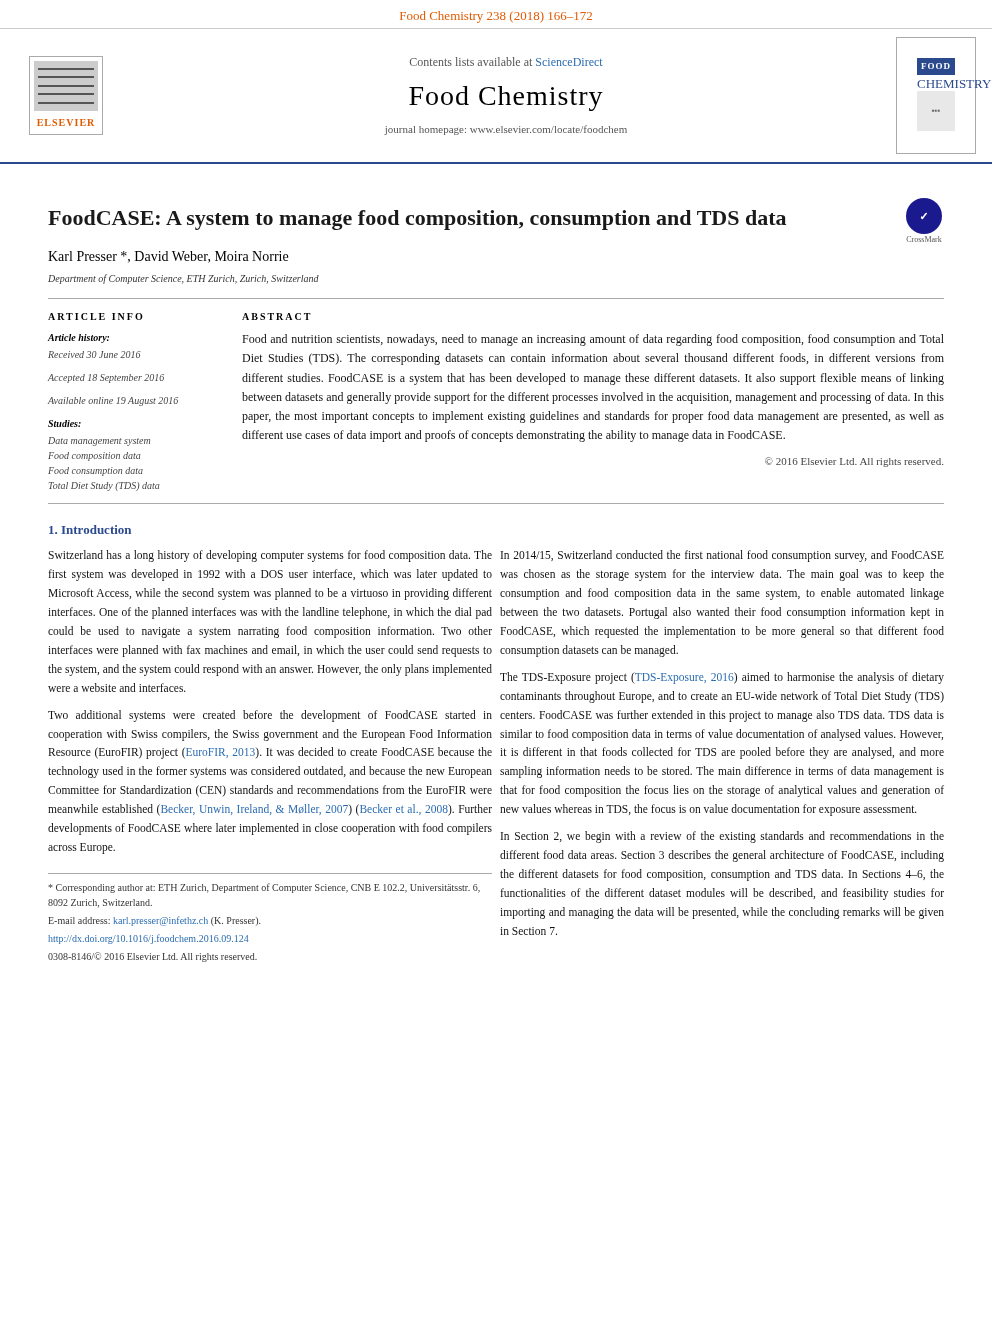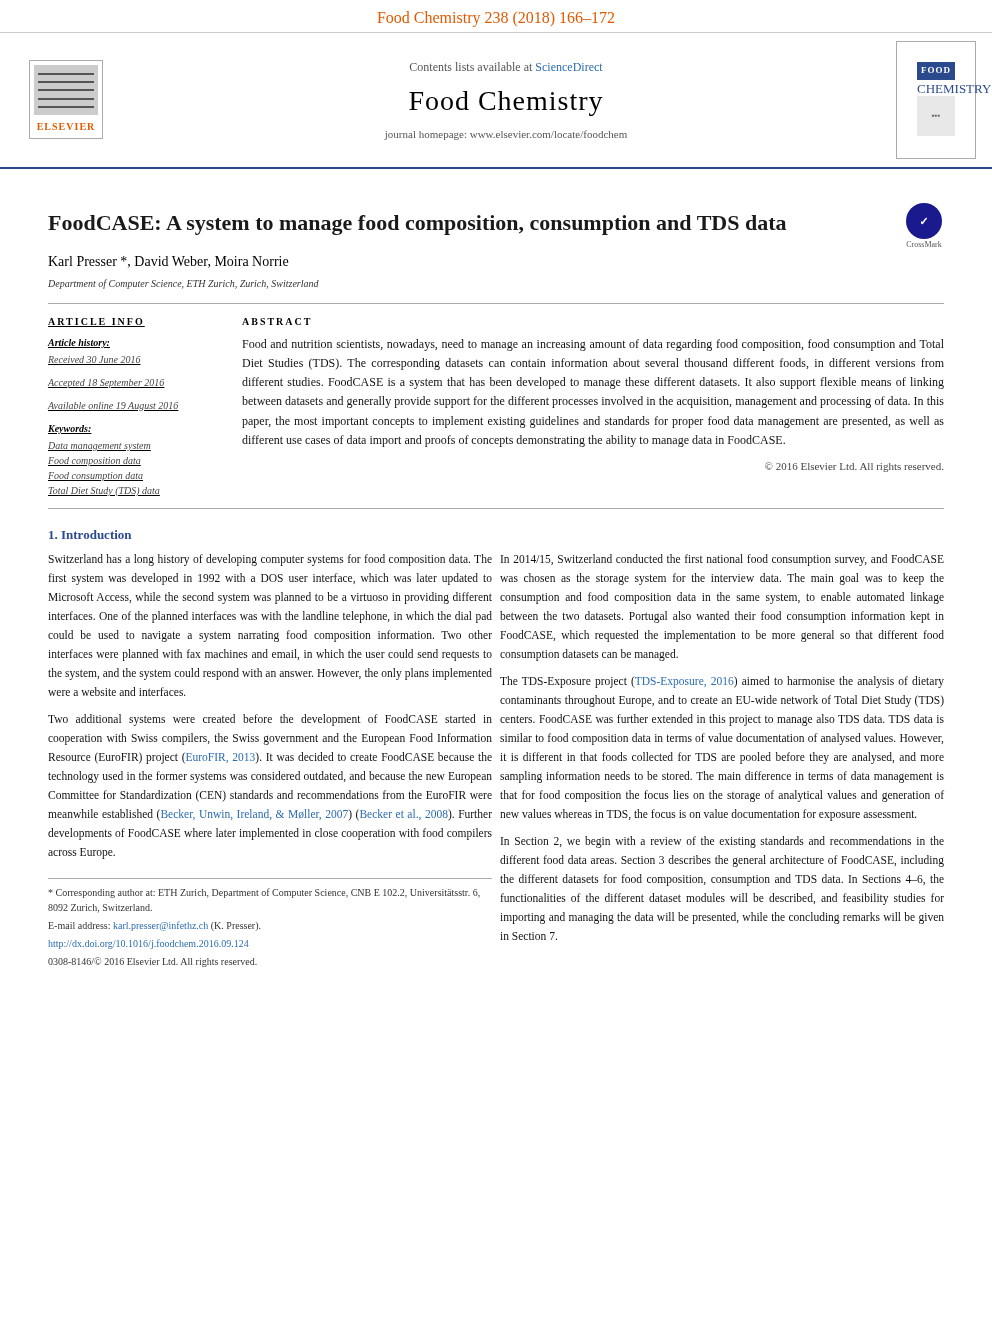--- a/index.html
+++ b/index.html
@@ -10,21 +10,21 @@
       width: 992px;
       min-height: 1323px;
       font-size: 13px;
       line-height: 1.5;
     }
 
     
     .top-bar {
       text-align: center;
       padding: 6px 0 2px;
-      font-size: 16px;
+      font-size: 13px;
       color: #e05a00;
       border-bottom: 1px solid #ccc;
     }
     .journal-header {
       display: flex;
       align-items: center;
       border-bottom: 2px solid #2b4a8e;
       padding: 8px 16px;
       position: relative;
     }
@@ -178,21 +178,20 @@
 
     
     .two-col {
       display: flex;
       gap: 24px;
       margin-top: 10px;
     }
     .col-left {
       width: 170px;
       flex-shrink: 0;
-      text-decoration: underline;
     }
     .col-right {
       flex: 1;
     }
 
     .section-header {
       font-size: 10px;
       letter-spacing: 2px;
       text-transform: uppercase;
       color: #000;
@@ -349,21 +348,21 @@
 
   <div class="two-col">
     <div class="col-left">
       <div class="section-header">ARTICLE INFO</div>
       <div class="article-info-label">Article history:</div>
       <div class="article-info-text">Received 30 June 2016</div>
       <div class="article-info-text">Accepted 18 September 2016</div>
       <div class="article-info-text">Available online 19 August 2016</div>
 
       <div style="margin-top:8px;">
-        <div class="keywords-label">Keywords:</div>
+        <div class="keywords-label">Studies:</div>
         <span class="keyword-item">Data management system</span>
         <span class="keyword-item">Food composition data</span>
         <span class="keyword-item">Food consumption data</span>
         <span class="keyword-item">Total Diet Study (TDS) data</span>
       </div>
     </div>
 
     <div class="col-right">
       <div class="section-header">ABSTRACT</div>
       <p class="abstract-text">Food and nutrition scientists, nowadays, need to manage an increasing amount of data regarding food composition, food consumption and Total Diet Studies (TDS). The corresponding datasets can contain information about several thousand different foods, in different versions from different studies. FoodCASE is a system that has been developed to manage these different datasets. It also support flexible means of linking between datasets and generally provide support for the different processes involved in the acquisition, management and processing of data. In this paper, the most important concepts to implement existing guidelines and standards for proper food data management are presented, as well as different use cases of data import and proofs of concepts demonstrating the ability to manage data in FoodCASE.</p>

